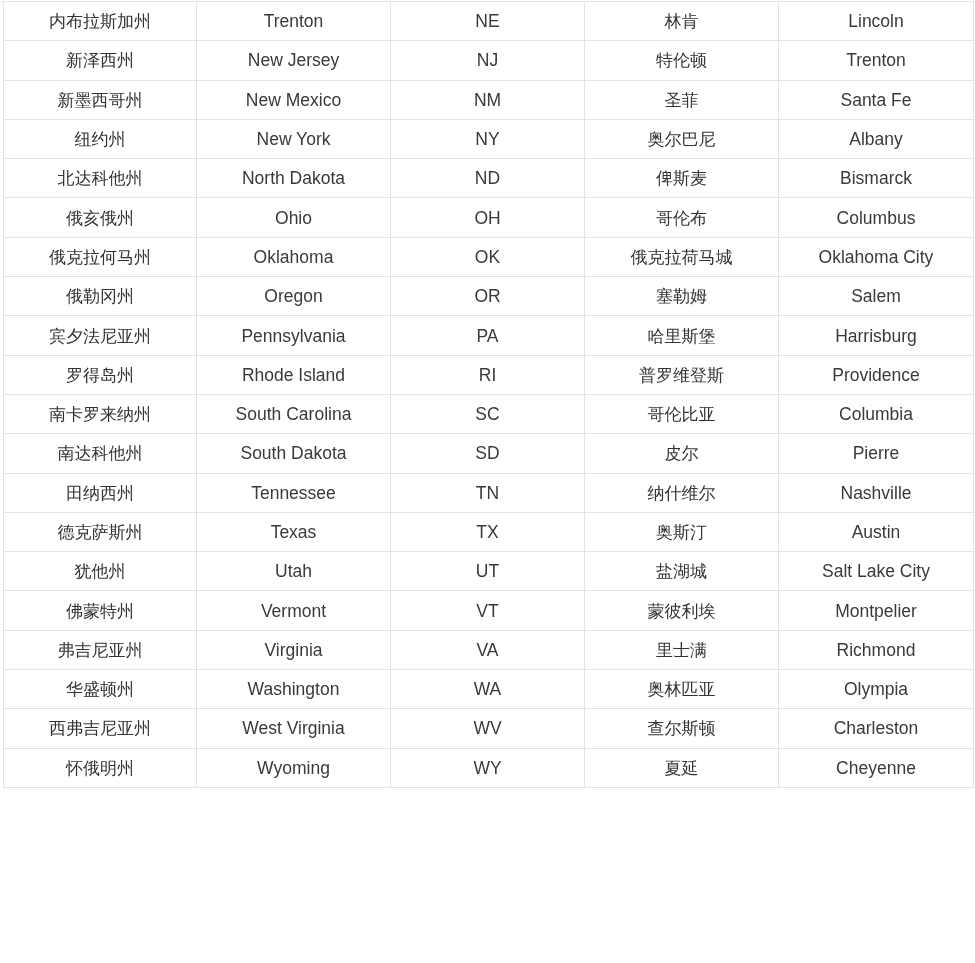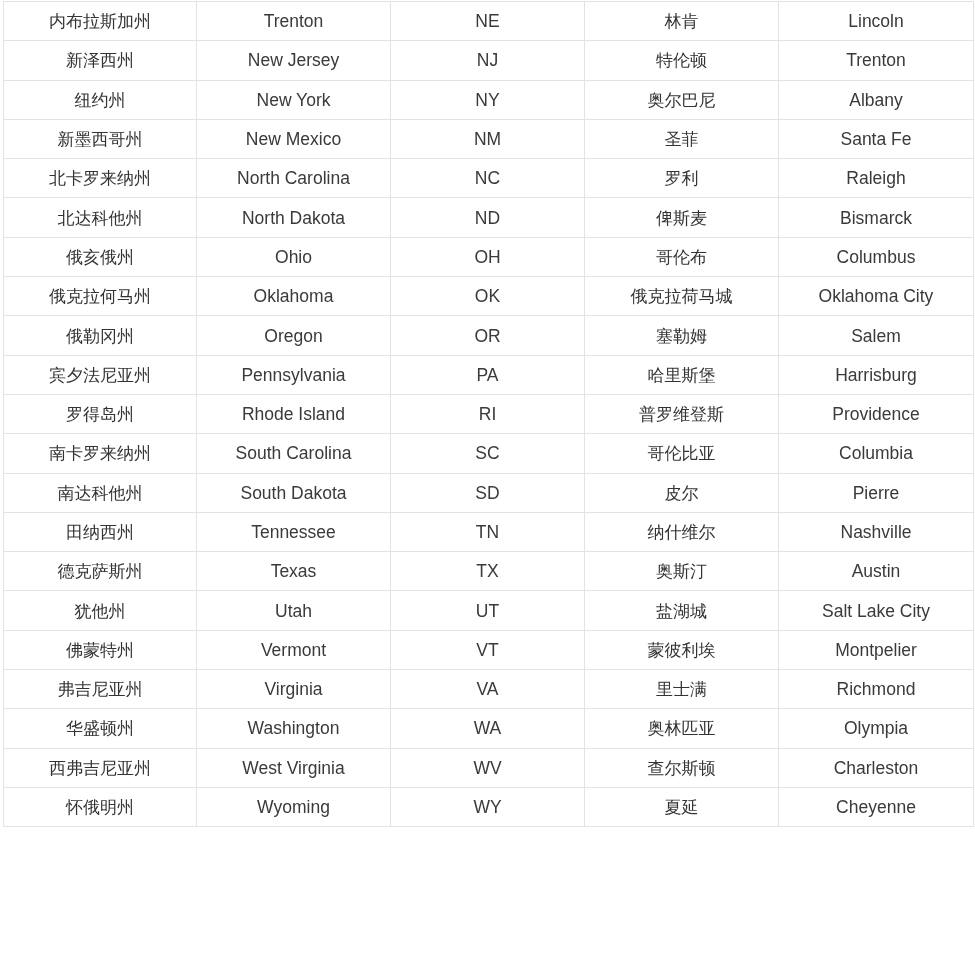--- a/index.html
+++ b/index.html
@@ -69,42 +69,35 @@
 
   <tr>
     <td class="zh">新泽西州</td>
     <td>New Jersey</td>
     <td>NJ</td>
     <td class="zh">特伦顿</td>
     <td>Trenton</td>
   </tr>
 
   <tr>
+    <td class="zh">新墨西哥州</td>
+    <td>New Mexico</td>
+    <td>NM</td>
+    <td class="zh">圣菲</td>
+    <td>Santa Fe</td>
+  </tr>
+
+  <tr>
     <td class="zh">纽约州</td>
     <td>New York</td>
     <td>NY</td>
     <td class="zh">奥尔巴尼</td>
     <td>Albany</td>
   </tr>
 
-  <tr>
-    <td class="zh">新墨西哥州</td>
-    <td>New Mexico</td>
-    <td>NM</td>
-    <td class="zh">圣菲</td>
-    <td>Santa Fe</td>
-  </tr>
-
-  <tr>
-    <td class="zh">北卡罗来纳州</td>
-    <td>North Carolina</td>
-    <td>NC</td>
-    <td class="zh">罗利</td>
-    <td>Raleigh</td>
-  </tr>
 
   <tr>
     <td class="zh">北达科他州</td>
     <td>North Dakota</td>
     <td>ND</td>
     <td class="zh">俾斯麦</td>
     <td>Bismarck</td>
   </tr>
 
   <tr>

